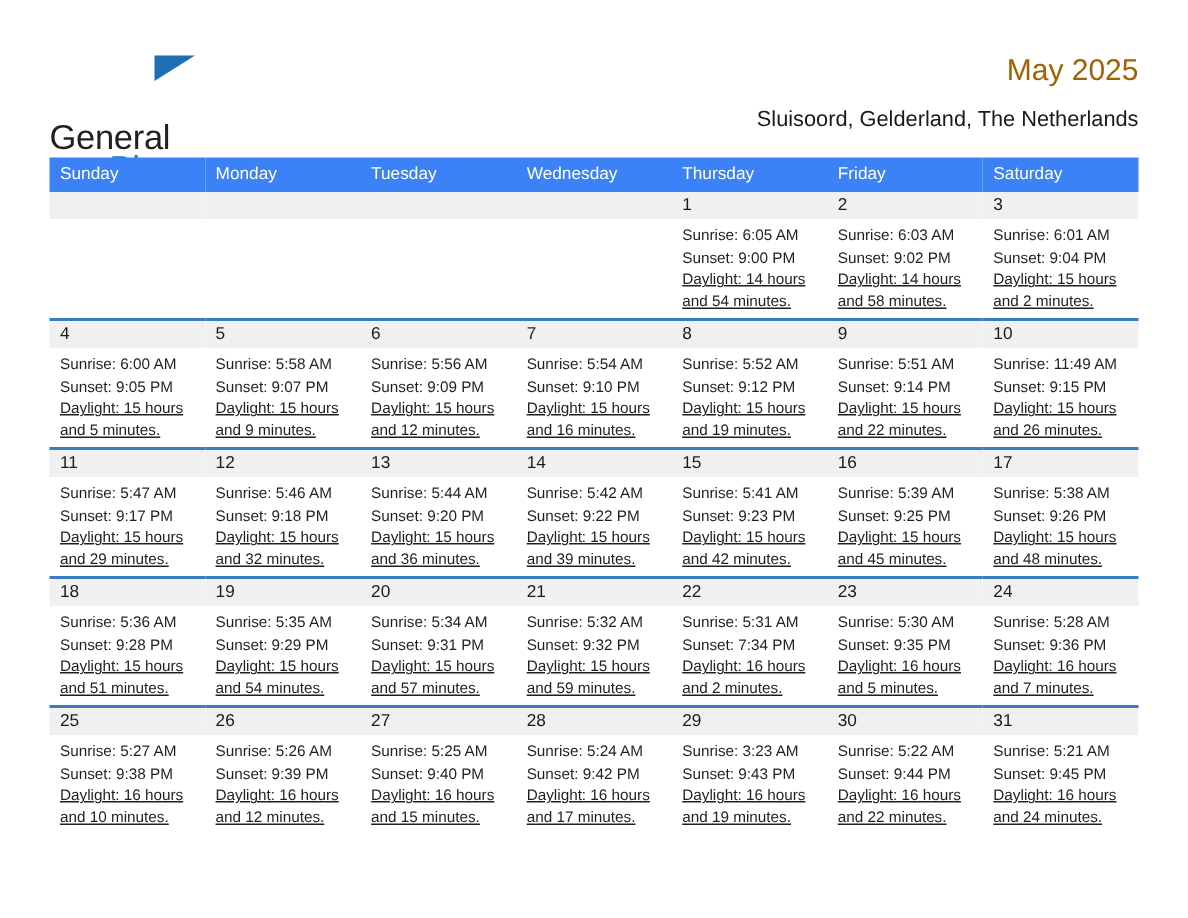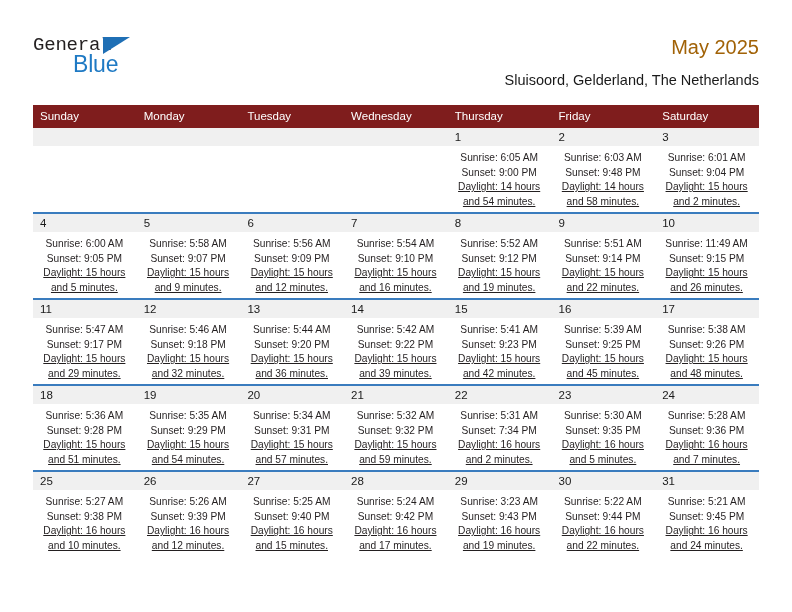--- a/index.html
+++ b/index.html
@@ -33,24 +33,25 @@
     position: absolute;
     left: 0;
     top: 6px;
     width: 200px;
     height: 52px;
     line-height: 1;
   }
   .logo-row1 {
     position: relative;
     display: inline-block;
-    font-size: 19px;
+    font-size: 23px;
     letter-spacing: -0.2px;
     color: #231f20;
-    font-family: Liberation Mono, monospace;
+    font-family: Liberation Sans, sans-serif;
+    margin-top: 44px;
   }
   .logo-tri {
     position: absolute;
     left: 70px;
     top: 1px;
     width: 0;
     height: 0;
     border-left: 27px solid #1f6fb5;
     border-bottom: 17px solid transparent;
   }
@@ -86,21 +87,21 @@
   
   .calendar {
     position: absolute;
     left: 33px;
     top: 105px;
     width: 726px;
     border-collapse: collapse;
     table-layout: fixed;
   }
   .calendar th {
-    background: #7f1d1d;
+    background: #3b82f6;
     color: #ffffff;
     font-size: 11.5px;
     font-weight: normal;
     text-align: left;
     padding: 5px 0 6px 7px;
     height: 12px;
     border: none;
   }
   .calendar td {
     vertical-align: top;
@@ -120,21 +121,20 @@
     box-sizing: border-box;
     font-size: 11.5px;
     color: #1a1a1a;
     line-height: 15px;
   }
   .cell-body {
     padding: 5px 8px 0 7px;
     font-size: 10.2px;
     line-height: 14.6px;
     color: #231f20;
-    text-align: center;
   }
   .cell-body div {
     white-space: nowrap;
   }
   .cell-body .daylight {
     white-space: normal;
     text-decoration: underline;
   }
   td.empty .daynum-band {
     background: #f0f0f0;
@@ -209,21 +209,21 @@
             <div class="cell-body">
               <div>Sunrise: 6:05 AM</div>
               <div>Sunset: 9:00 PM</div>
               <div class="daylight">Daylight: 14 hours and 54 minutes.</div>
             </div>
           </td>
           <td>
             <div class="daynum-band">2</div>
             <div class="cell-body">
               <div>Sunrise: 6:03 AM</div>
-              <div>Sunset: 9:48 PM</div>
+              <div>Sunset: 9:02 PM</div>
               <div class="daylight">Daylight: 14 hours and 58 minutes.</div>
             </div>
           </td>
           <td>
             <div class="daynum-band">3</div>
             <div class="cell-body">
               <div>Sunrise: 6:01 AM</div>
               <div>Sunset: 9:04 PM</div>
               <div class="daylight">Daylight: 15 hours and 2 minutes.</div>
             </div>

